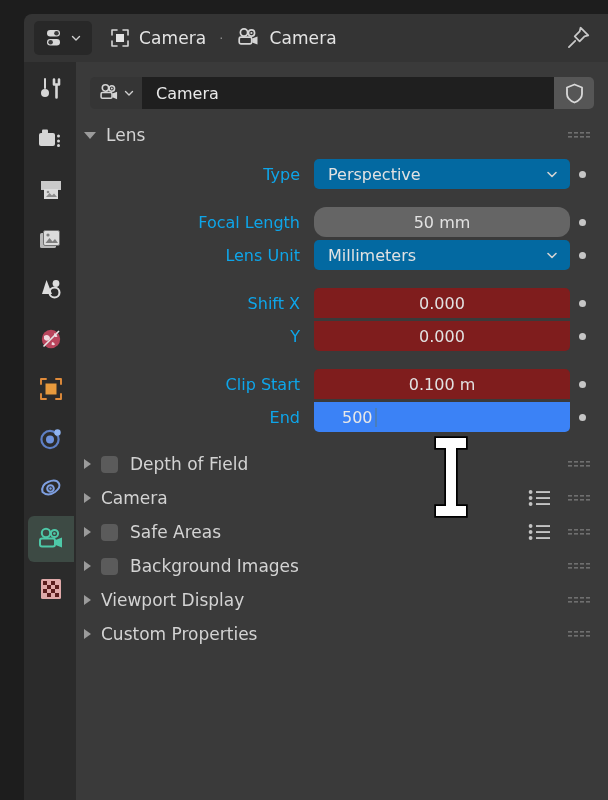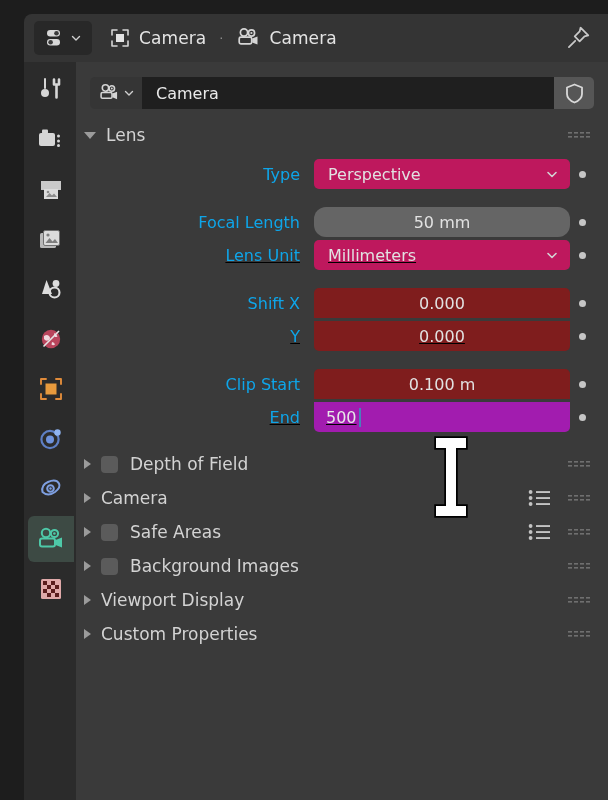--- a/index.html
+++ b/index.html
@@ -178,21 +178,21 @@
   }
 
   
   .prop {
     display: flex;
     align-items: center;
     height: 32px;
     padding: 0 14px;
     margin-top: 6px;
   }
-  .prop.tight { margin-top: 1px; text-decoration: underline; }
+  .prop.tight { margin-top: 1px; }
   .prop.group-gap { margin-top: 16px; }
   .plabel {
     width: 224px;
     text-align: right;
     color: #0ea5e9;
     font-size: 16px;
     padding-right: 14px;
     box-sizing: border-box;
   }
   .pfield {
@@ -201,30 +201,30 @@
     border-radius: 5px;
     display: flex;
     align-items: center;
     justify-content: center;
     color: #e2e2e2;
     font-size: 16px;
     position: relative;
     box-sizing: border-box;
   }
   .pfield.dropdown {
-    background: #be185d;
+    background: #0369a1;
     justify-content: flex-start;
     padding-left: 14px;
   }
   .pfield.slider { background: #656565; border-radius: 12px; }
   .pfield.numdark { background: #7f1d1d; }
   .pfield.editing {
-    background: #a21caf;
+    background: #3b82f6;
     justify-content: flex-start;
-    padding-left: 12px;
+    padding-left: 28px;
     color: #e8e8e8;
   }
   .pfield.stacktop { border-radius: 5px 5px 0 0; }
   .pfield.stackbot { border-radius: 0 0 5px 5px; }
   .dd-chev {
     position: absolute;
     right: 12px; top: 50%;
     transform: translateY(-50%);
     width: 12px; height: 12px;
   }

